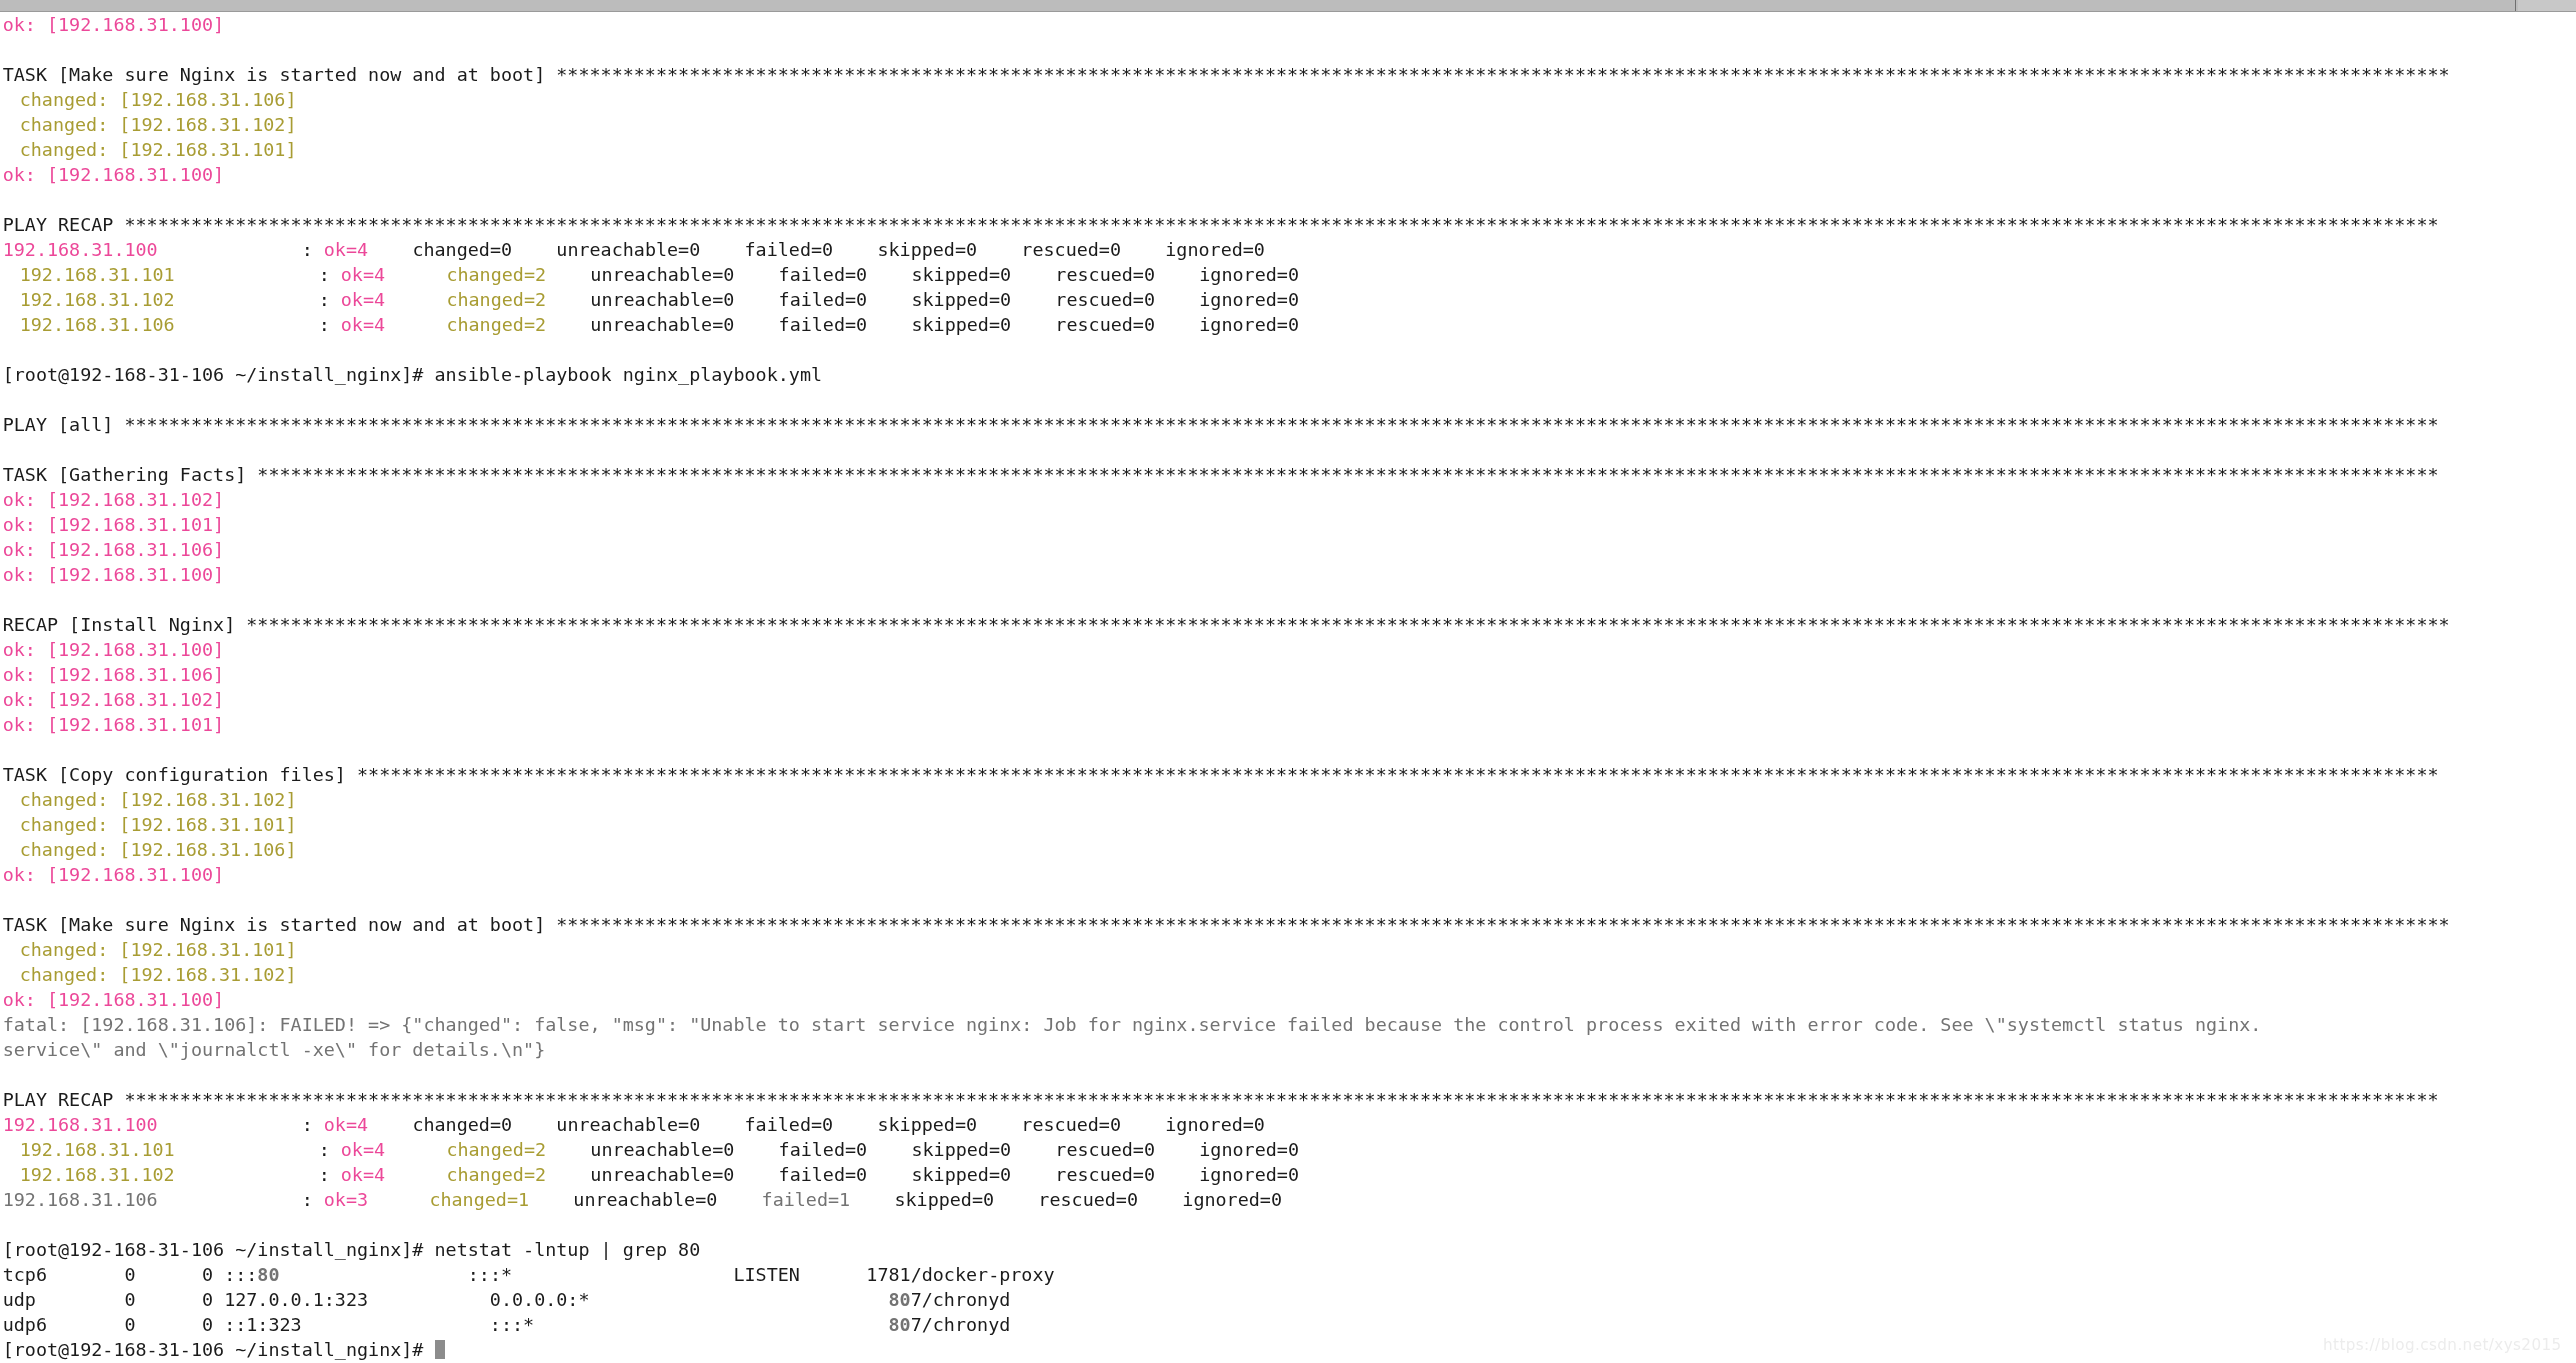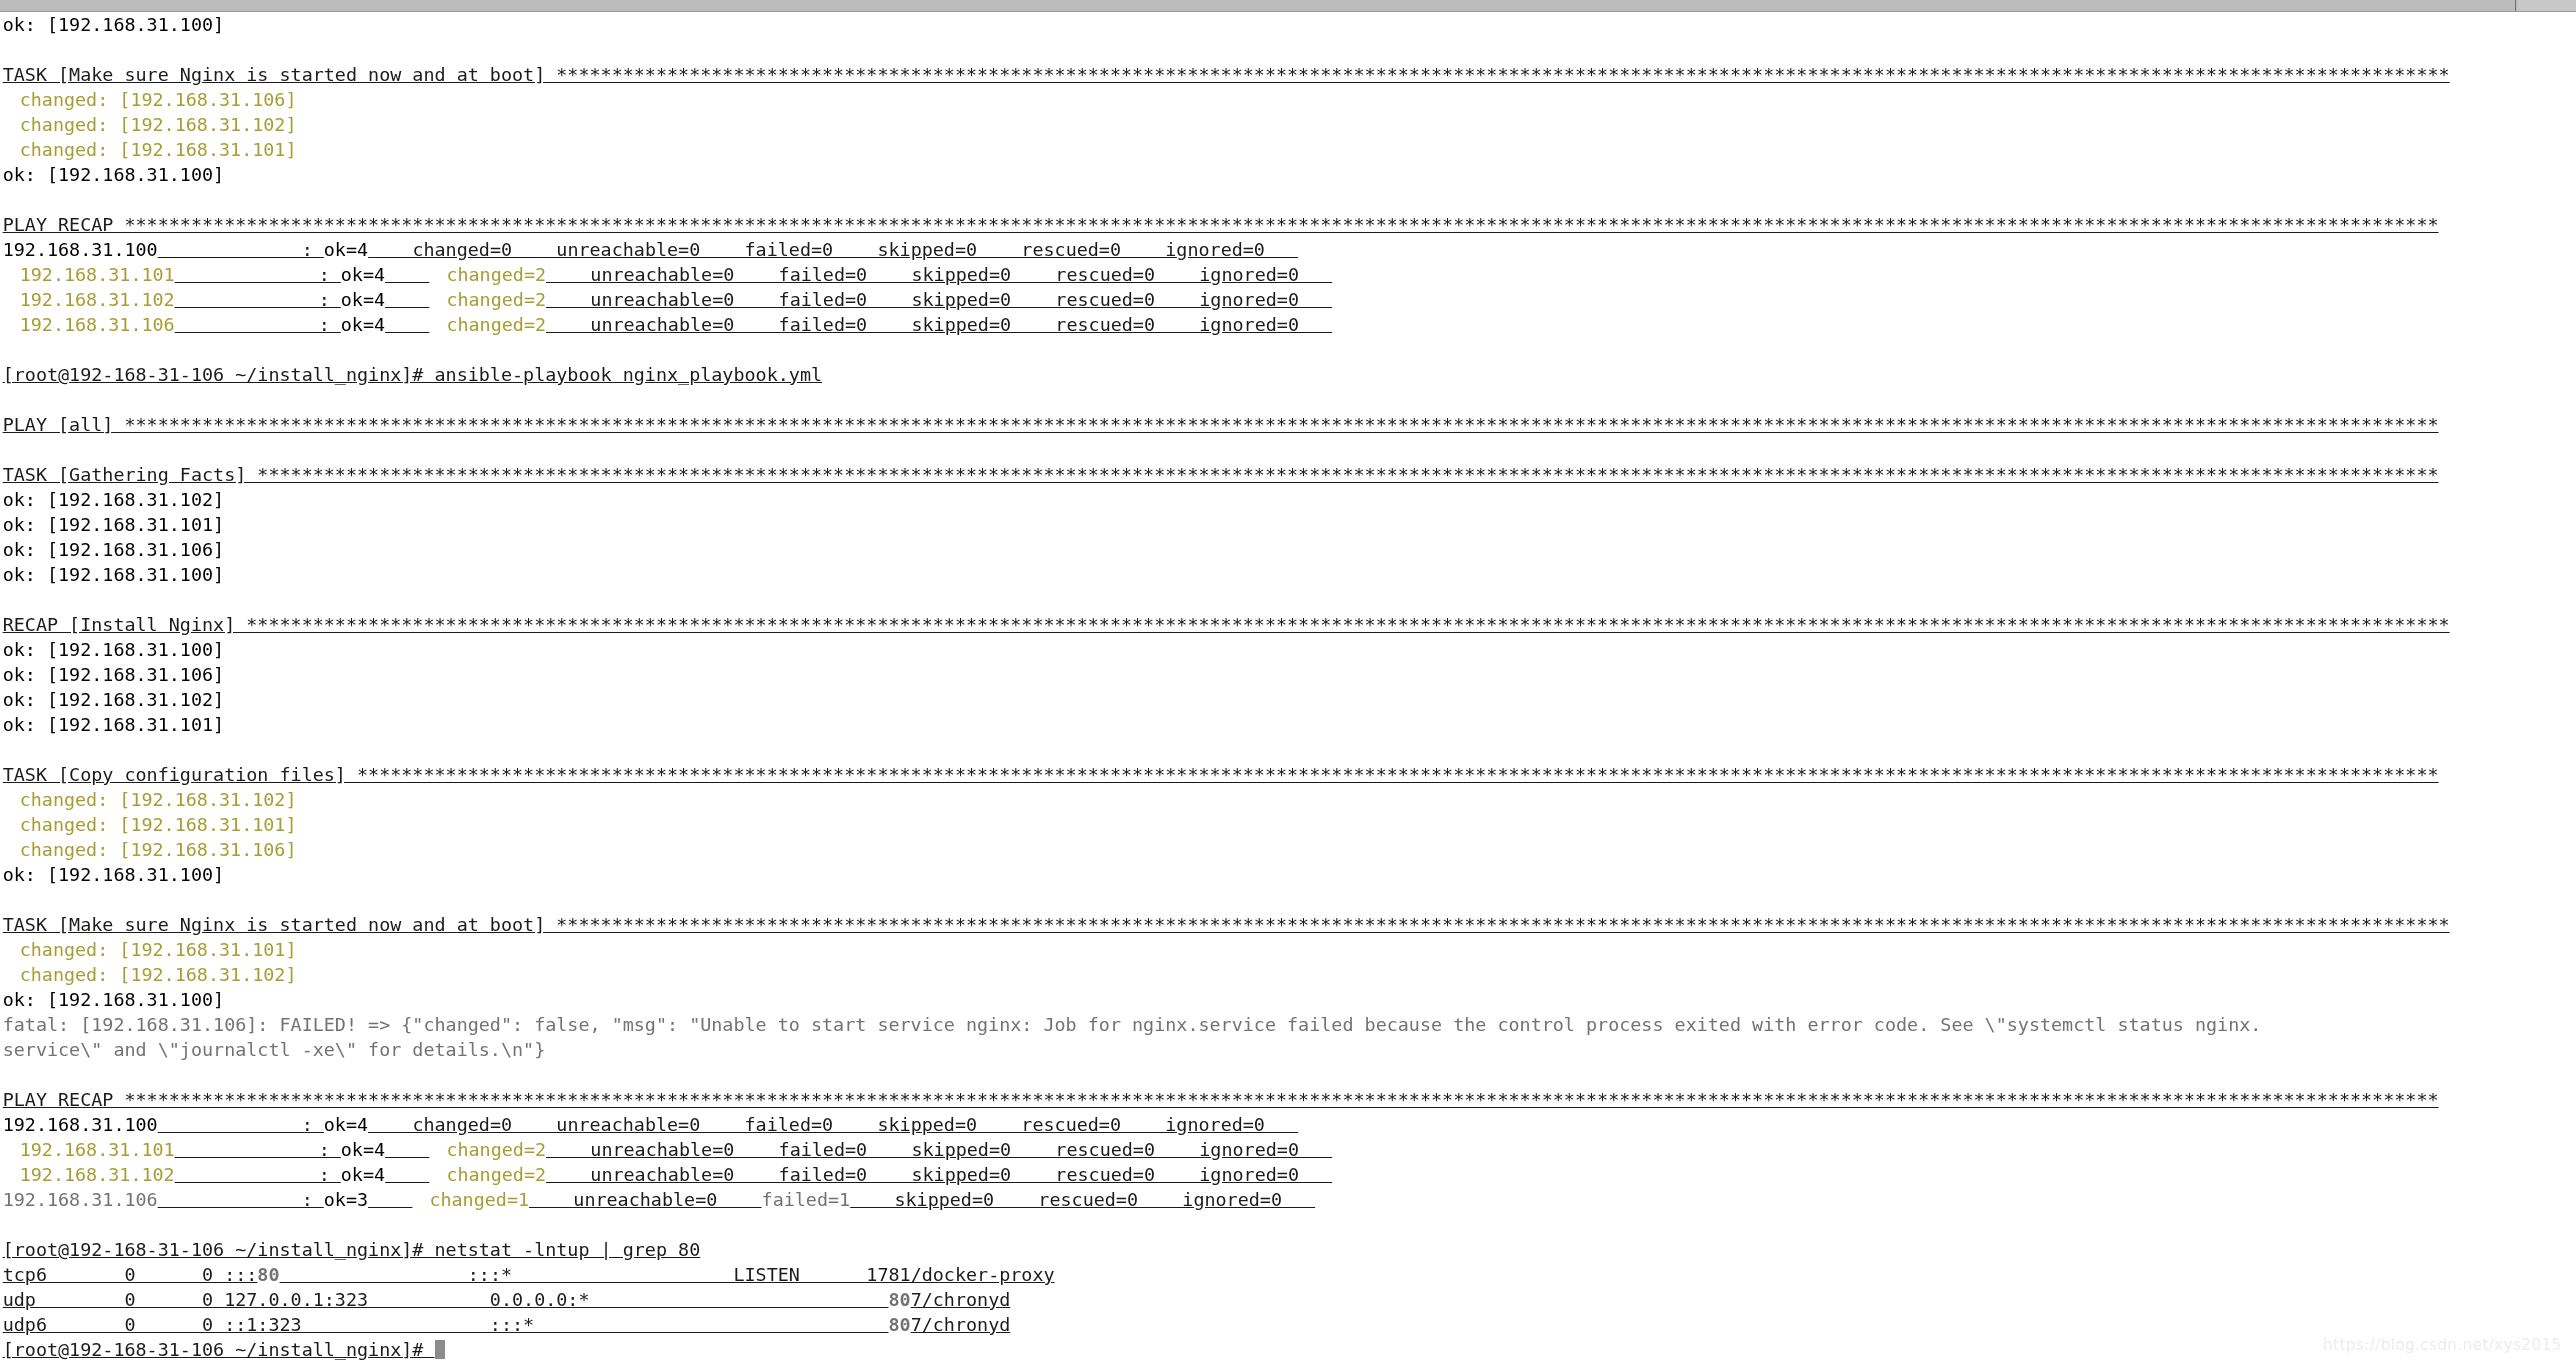--- a/index.html
+++ b/index.html
@@ -51,24 +51,24 @@
     font-size: 18.4px;
     line-height: 25px;
     height: 25px;
     white-space: pre;
     letter-spacing: 0px;
     color: #1b1b1b;
     font-family: "DejaVu Sans Mono", "Liberation Mono", monospace;
   }
   .line.blank { color: transparent; }
 
-  .c-ok      { color: #000000; }
+  .c-ok      { color: #ec4899; }
   .c-changed { color: #a89c33; margin-left: 17px; }
   .c-fatal   { color: #737373; }
-  .c-plain   { color: #1b1b1b; text-decoration: underline; }
+  .c-plain   { color: #1b1b1b; }
   .c-grep    { color: #737373; font-weight: bold; }
 
   
   .cursor {
     display: inline-block;
     width: 10px;
     height: 19px;
     background: #8c8c8c;
     vertical-align: -3.6px;
   }

